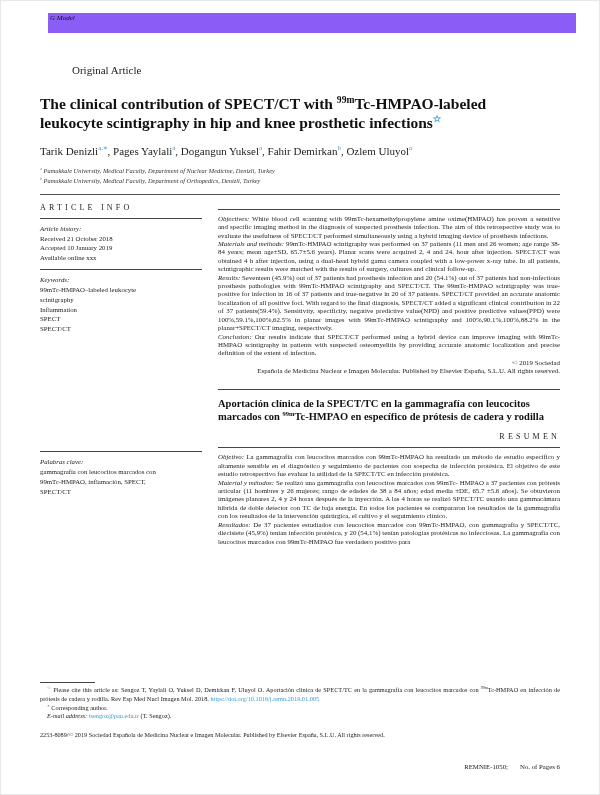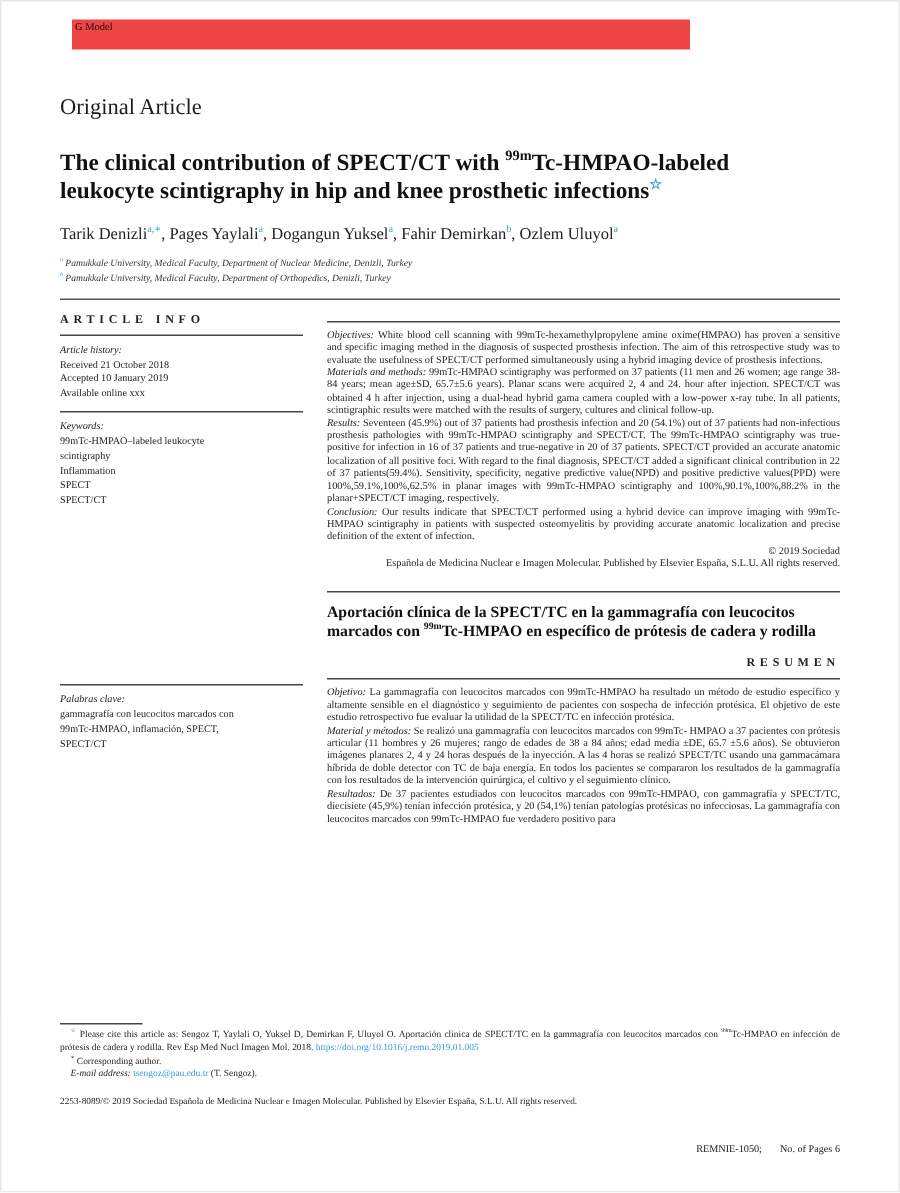--- a/index.html
+++ b/index.html
@@ -1,40 +1,40 @@
 <!DOCTYPE html>
 <html><head>
 <meta charset="utf-8">
 <style>
   html,body{margin:0;padding:0;background:#ffffff;}
   .page{position:relative;width:600px;height:795px;background:#ffffff;overflow:hidden;
         font-family:"Liberation Serif","DejaVu Serif",serif;color:#1c1c1c;
         box-shadow:inset 0 0 0 1px #e8e8e8;}
   
-  .banner{position:absolute;left:48px;top:13px;width:412px;height:20px;background:#ef4444;}
+  .banner{position:absolute;left:48px;top:13px;width:528px;height:20px;background:#8b5cf6;font-style:italic;}
   .banner-text{position:absolute;left:0;right:0;top:1px;text-align:center;
         font-family:"Liberation Sans","DejaVu Sans",sans-serif;font-weight:bold;
         font-size:15px;letter-spacing:2px;color:#ffffff;}
   .g-model{position:absolute;left:2px;top:1px;font-size:7px;color:#111;}
   .journal-ref{position:absolute;left:0;right:0;top:39px;text-align:center;
         font-size:7px;color:#3a9bd5;text-decoration:none;}
   .journal-ref b{font-weight:bold;}
   
   .content{position:absolute;left:40px;right:40px;top:64px;}
-  .orig-label{font-size:15px;}
+  .orig-label{font-size:11px;margin-left:32px;}
   .title{margin-top:19px;max-width:492px;font-size:15.5px;font-weight:bold;line-height:1.22;color:#111;}
   sup{font-size:62%;line-height:0;}
   .blue{color:#3a9bd5;}
   .authors{margin-top:12px;font-size:11px;color:#222;}
   .affils{margin-top:9px;font-size:6.4px;font-style:italic;line-height:1.55;color:#333;}
   .rule-thick{margin-top:8px;border:0;border-top:1.6px solid #555;height:0;}
   .cols{display:flex;margin-top:7px;}
   .col-left{width:162px;flex:none;padding-right:16px;}
   .col-right{flex:1;}
-  .sec-head{font-size:8px;font-weight:bold;letter-spacing:3.2px;color:#222;}
+  .sec-head{font-size:8px;font-weight:normal;letter-spacing:3.2px;color:#222;}
   .rule-thin{border:0;border-top:1px solid #444;height:0;margin:6px 0 5px 0;}
   .meta{font-size:6.8px;line-height:1.45;}
   .meta .lbl{font-style:italic;}
   .abs p{margin:0;font-size:6.9px;line-height:1.22;text-align:justify;}
   .abs .lead{font-style:italic;}
   .copyright{margin-top:1px;font-size:6.9px;line-height:1.25;text-align:right;}
   .es-title{margin-top:7px;font-size:10.5px;font-weight:bold;line-height:1.25;color:#111;}
   .resumen-head{margin-top:9px;text-align:right;}
   .pad-left-col{margin-top:62px;}
   

